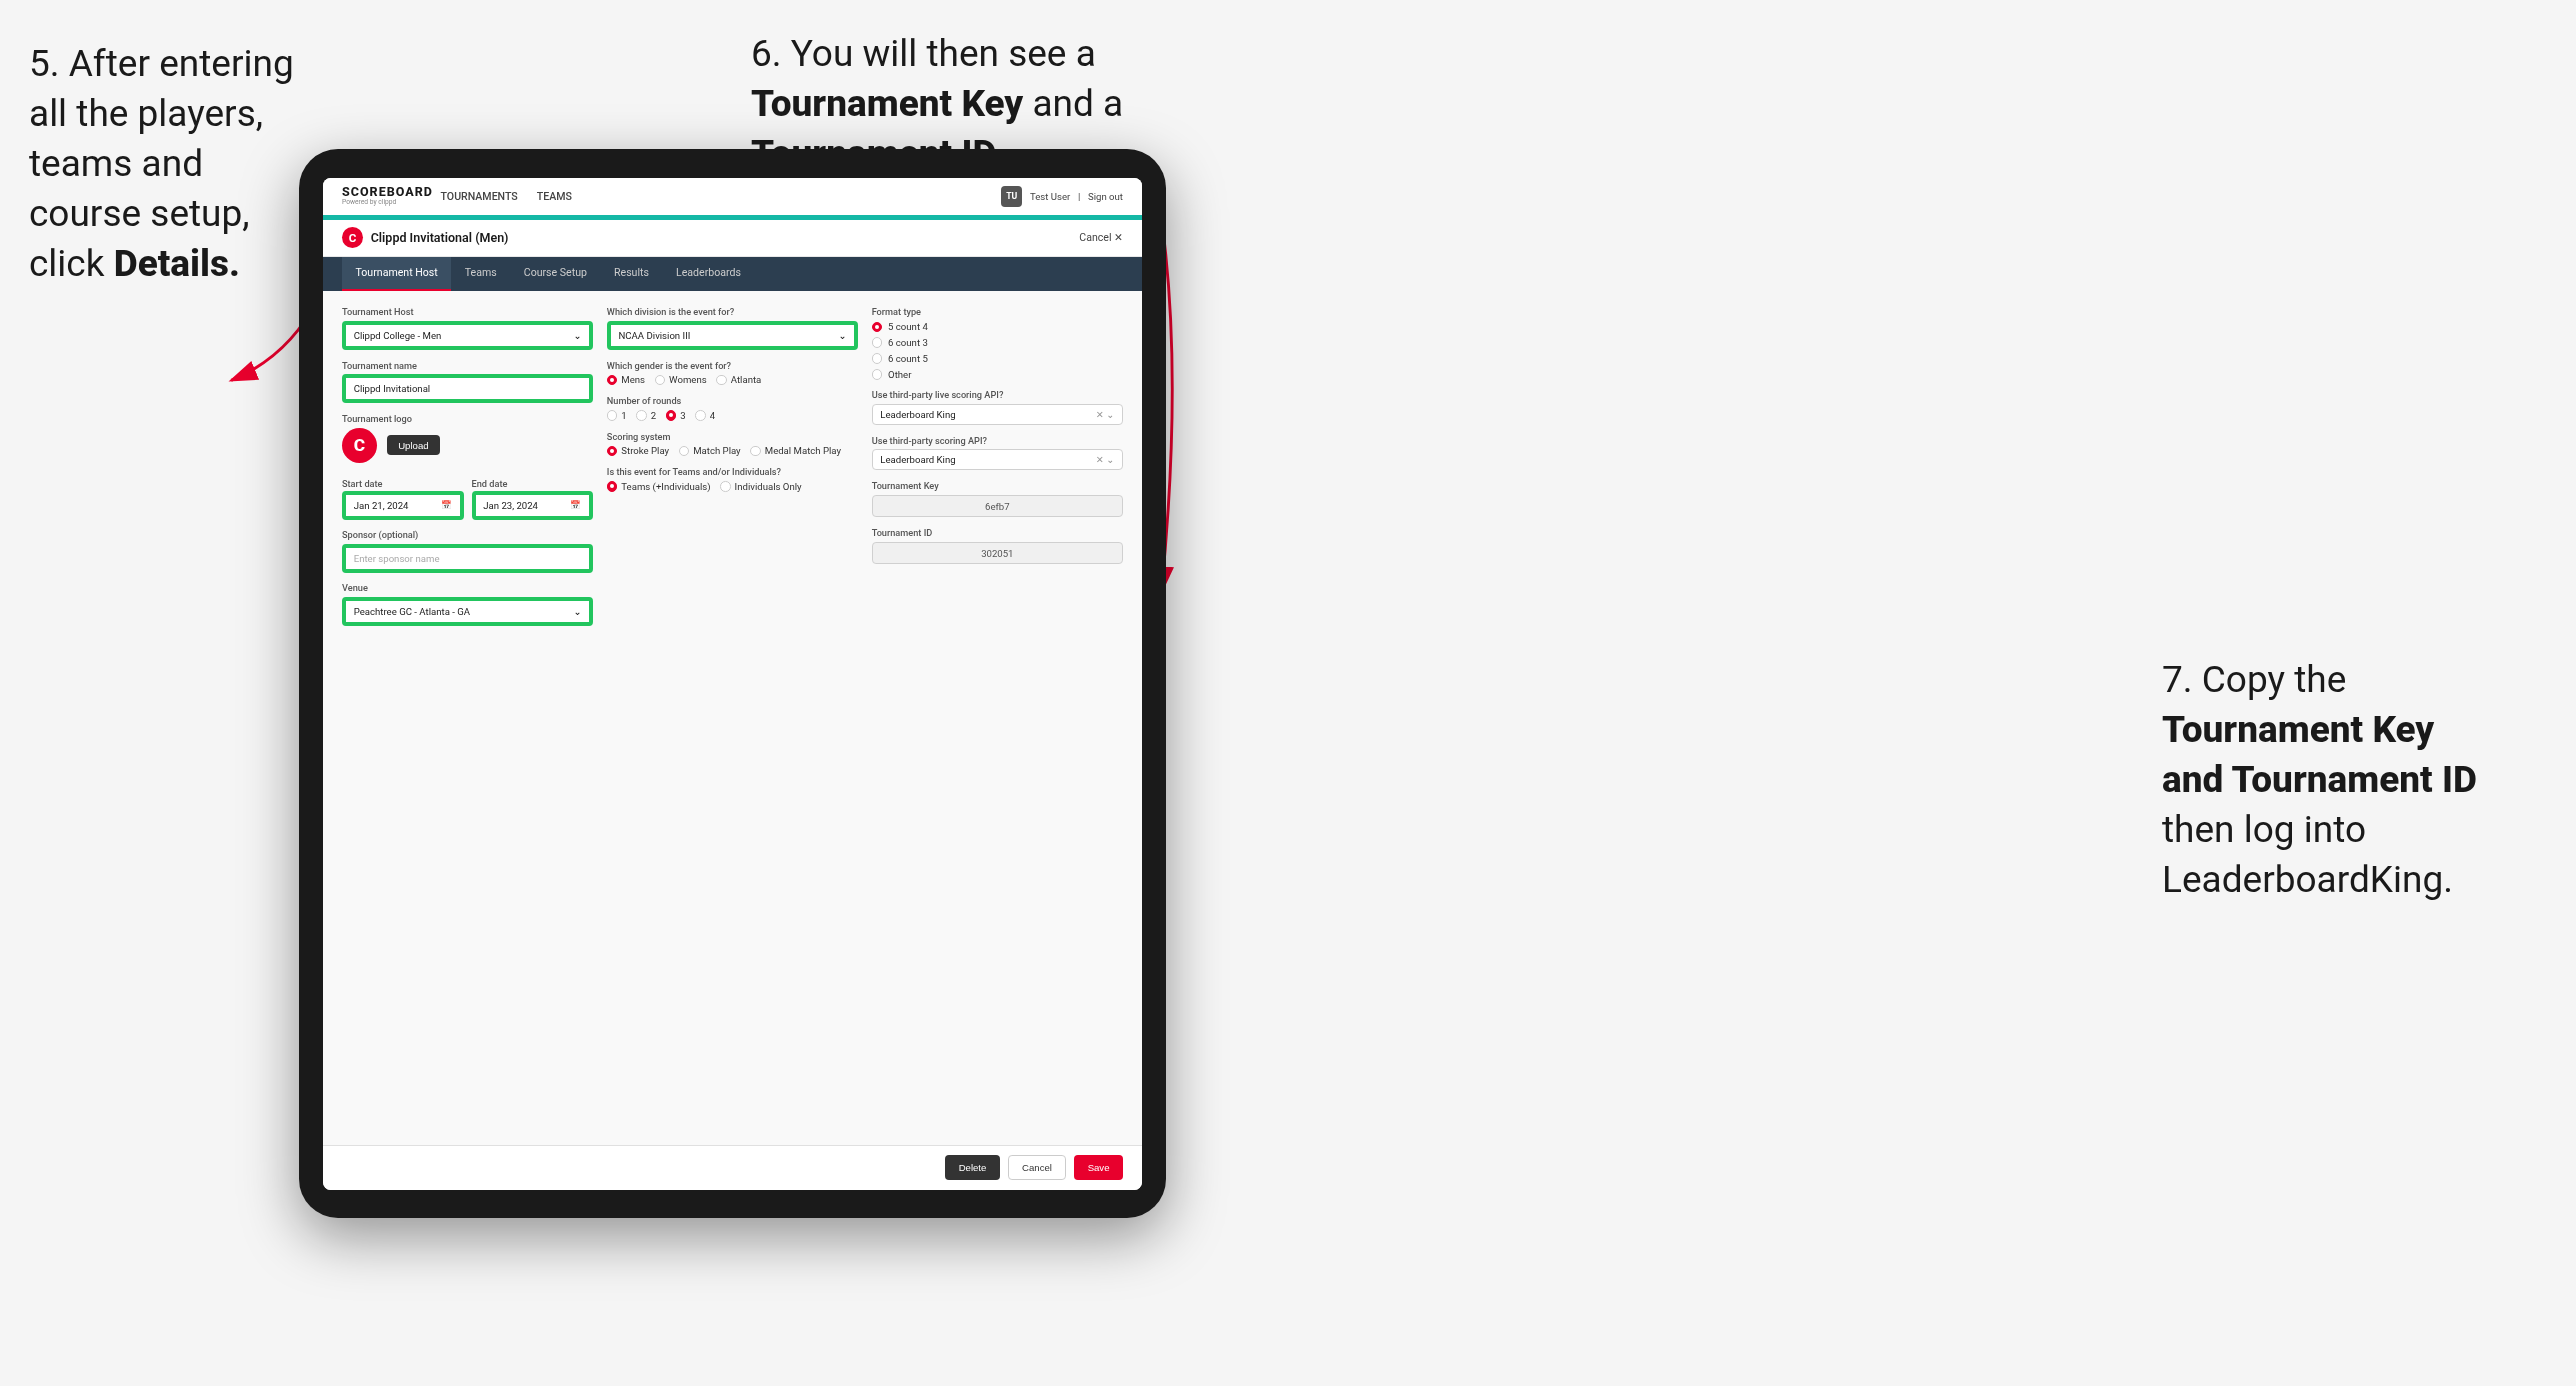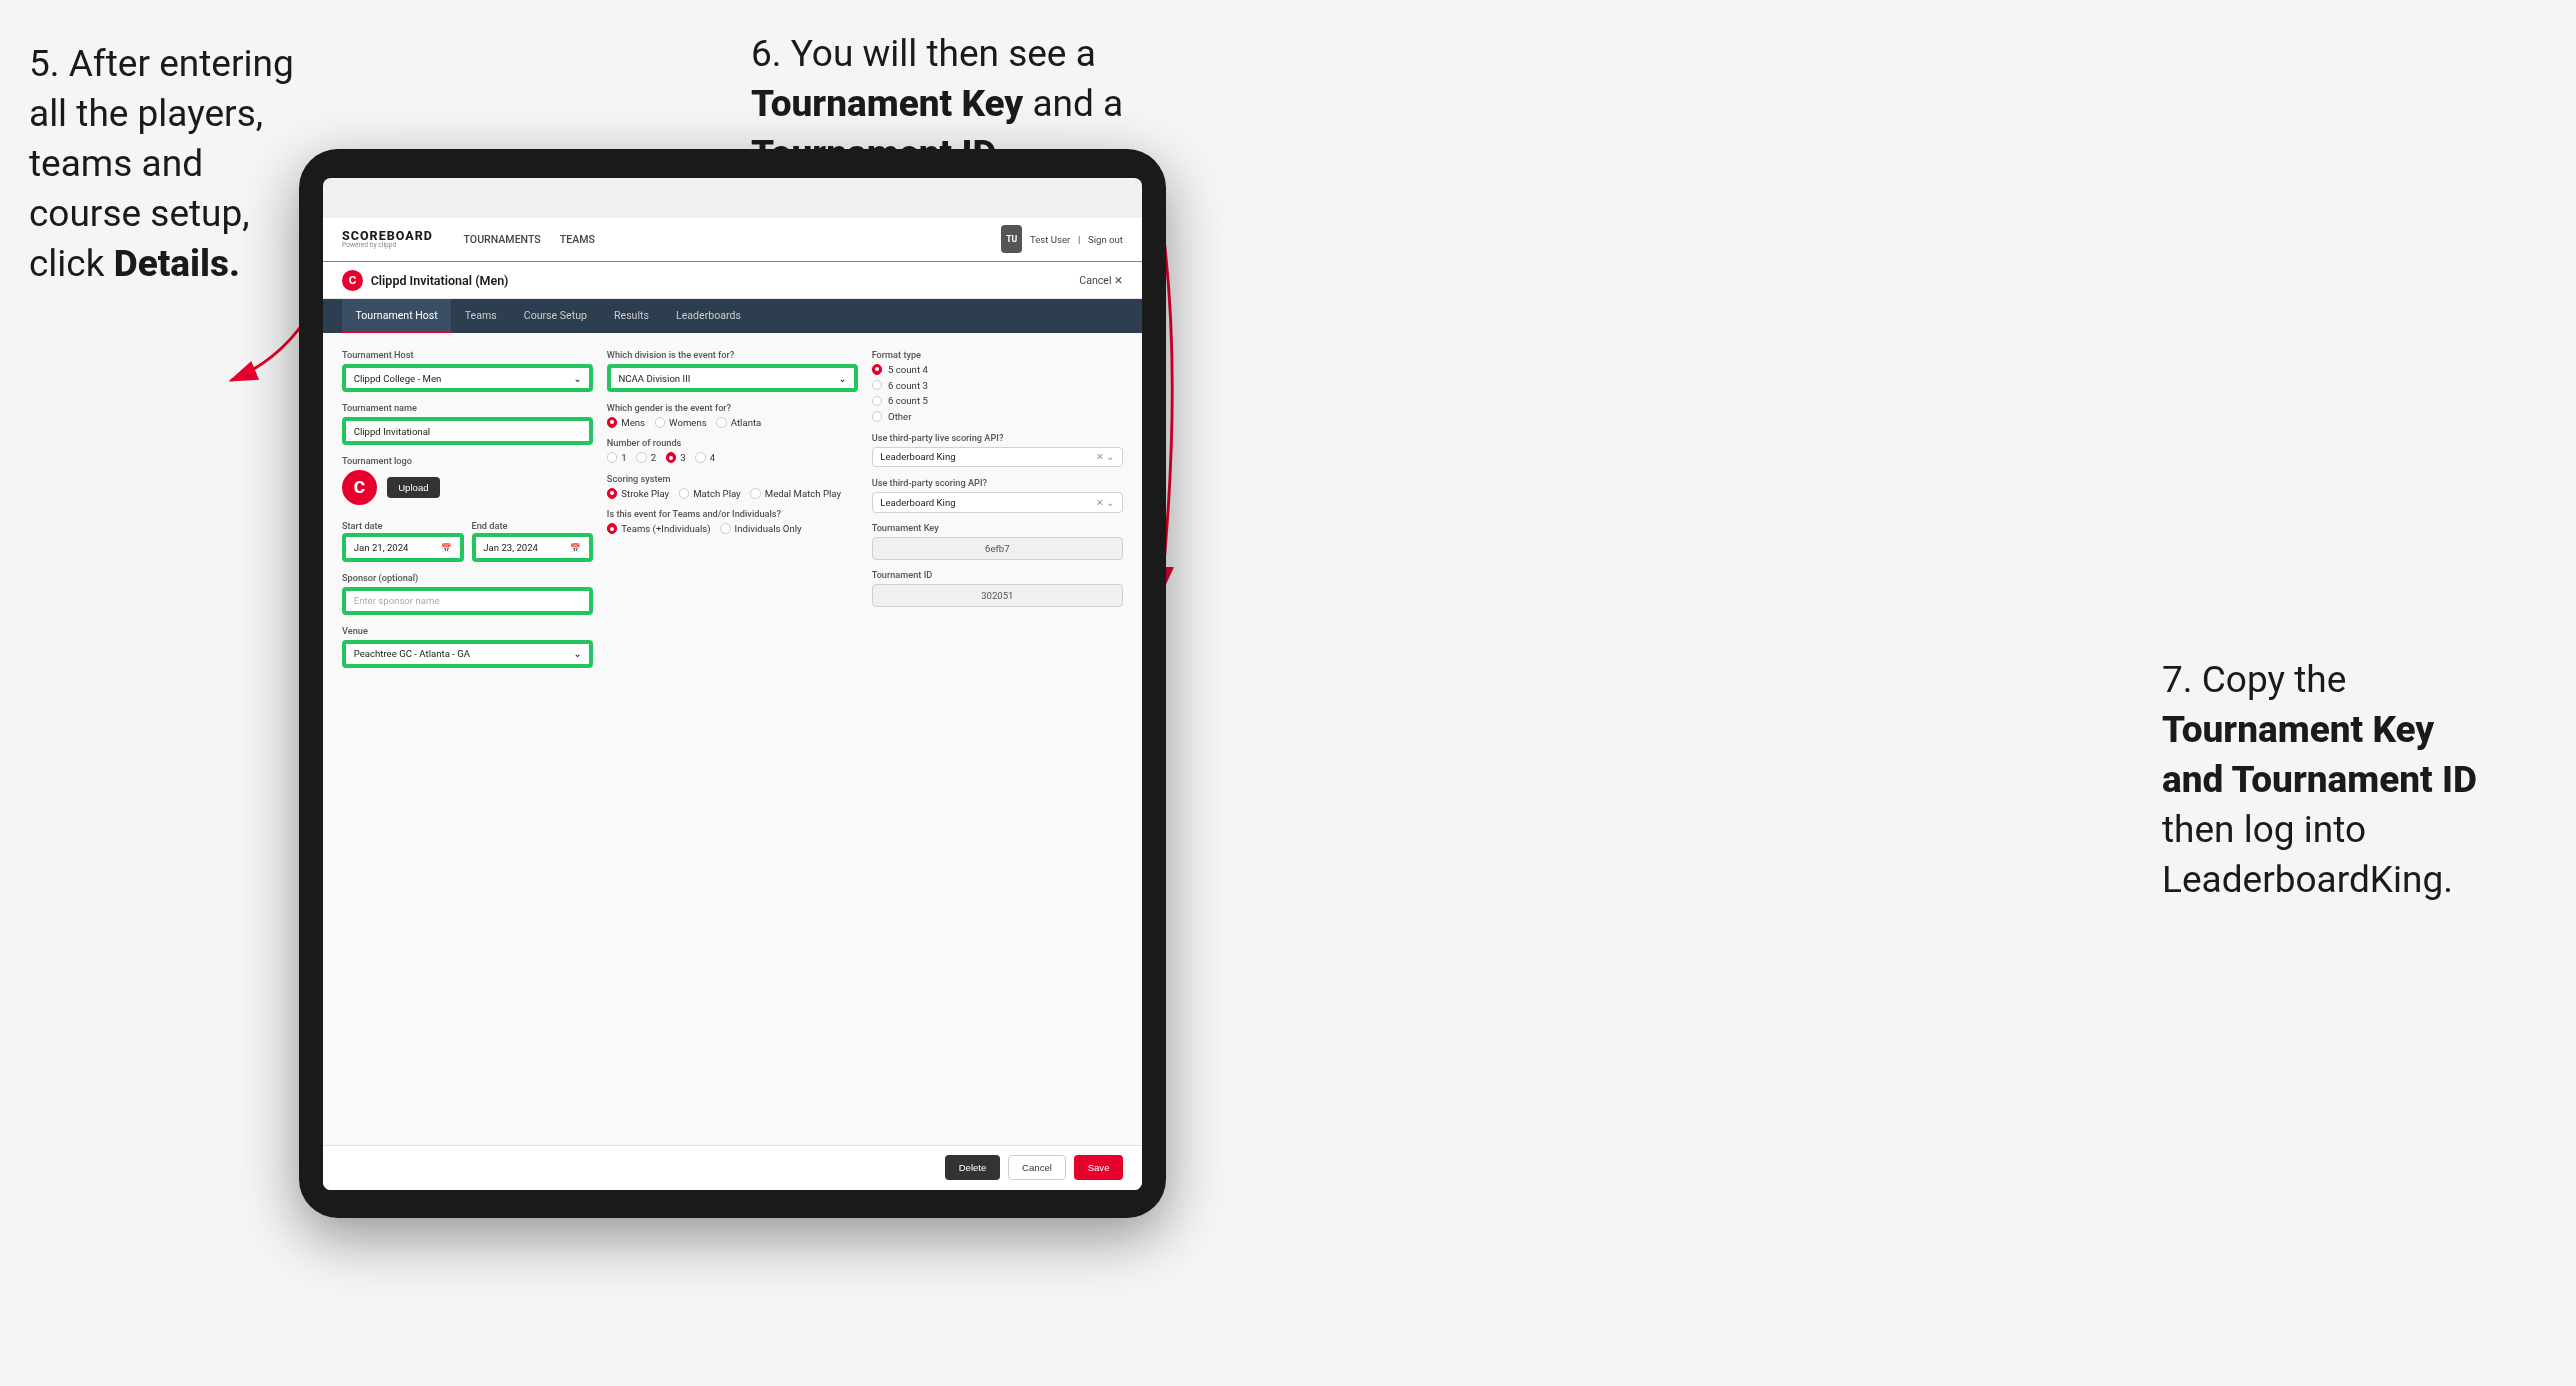--- a/index.html
+++ b/index.html
@@ -62,27 +62,25 @@
       background: #f0f0f0;
       border-radius: 7.7px;
       overflow: hidden;
       display: flex;
       flex-direction: column;
     }
 
     
     .app-header {
       background: #ffffff;
-      border-bottom: 1px solid #14b8a6;
+      border-bottom: 5px solid #14b8a6;
       padding: 7.7px 19px;
       display: flex;
       align-items: center;
-      gap: 23px;
       min-height: 42px;
-      margin-top: 40px;
     }
 
     .brand-logo {
       display: flex;
       flex-direction: column;
       line-height: 1;
     }
     .brand-name {
       font-size: 12.5px;
       font-weight: 800;
@@ -109,21 +107,21 @@
     .header-right {
       margin-left: auto;
       display: flex;
       align-items: center;
       gap: 7.7px;
       font-size: 9.6px;
       color: #444;
     }
     .user-avatar {
       width: 21px;
-      height: 28px;
+      height: 21px;
       background: #555;
       border-radius: 3.9px;
       display: flex;
       align-items: center;
       justify-content: center;
       color: #fff;
       font-size: 8.7px;
       font-weight: 700;
     }
 

